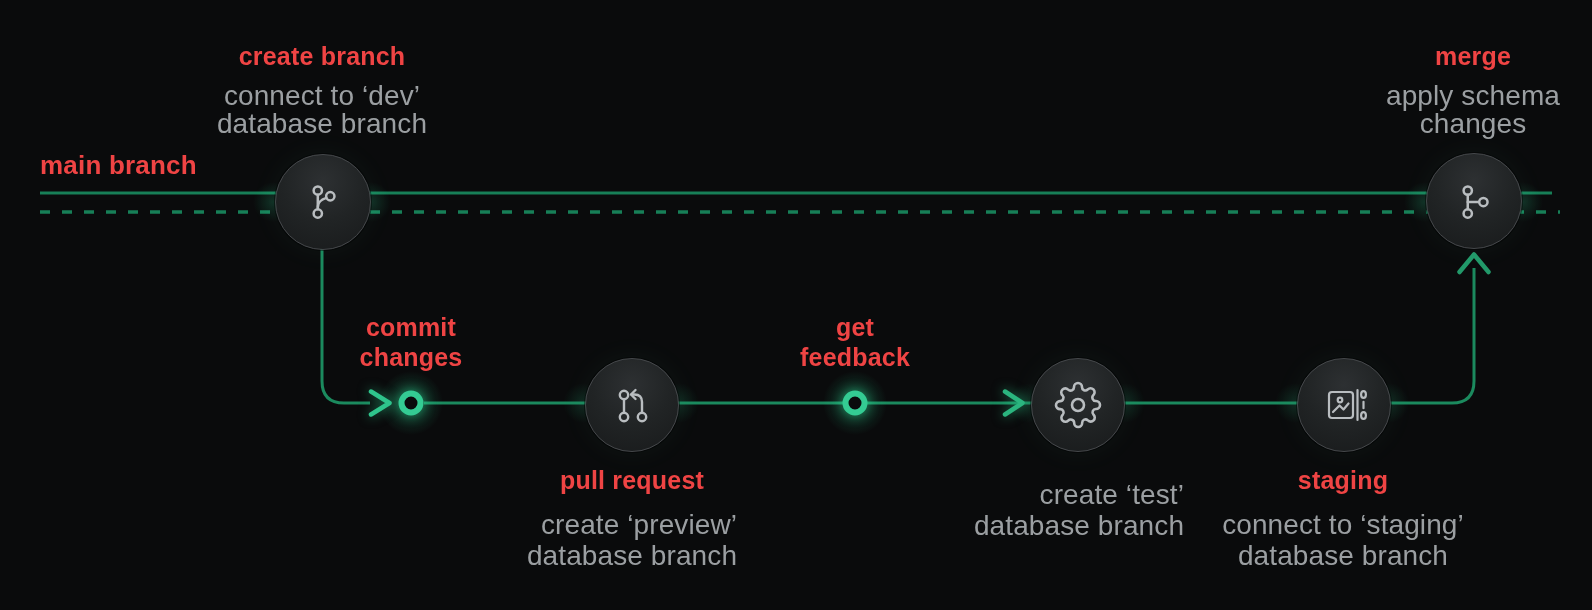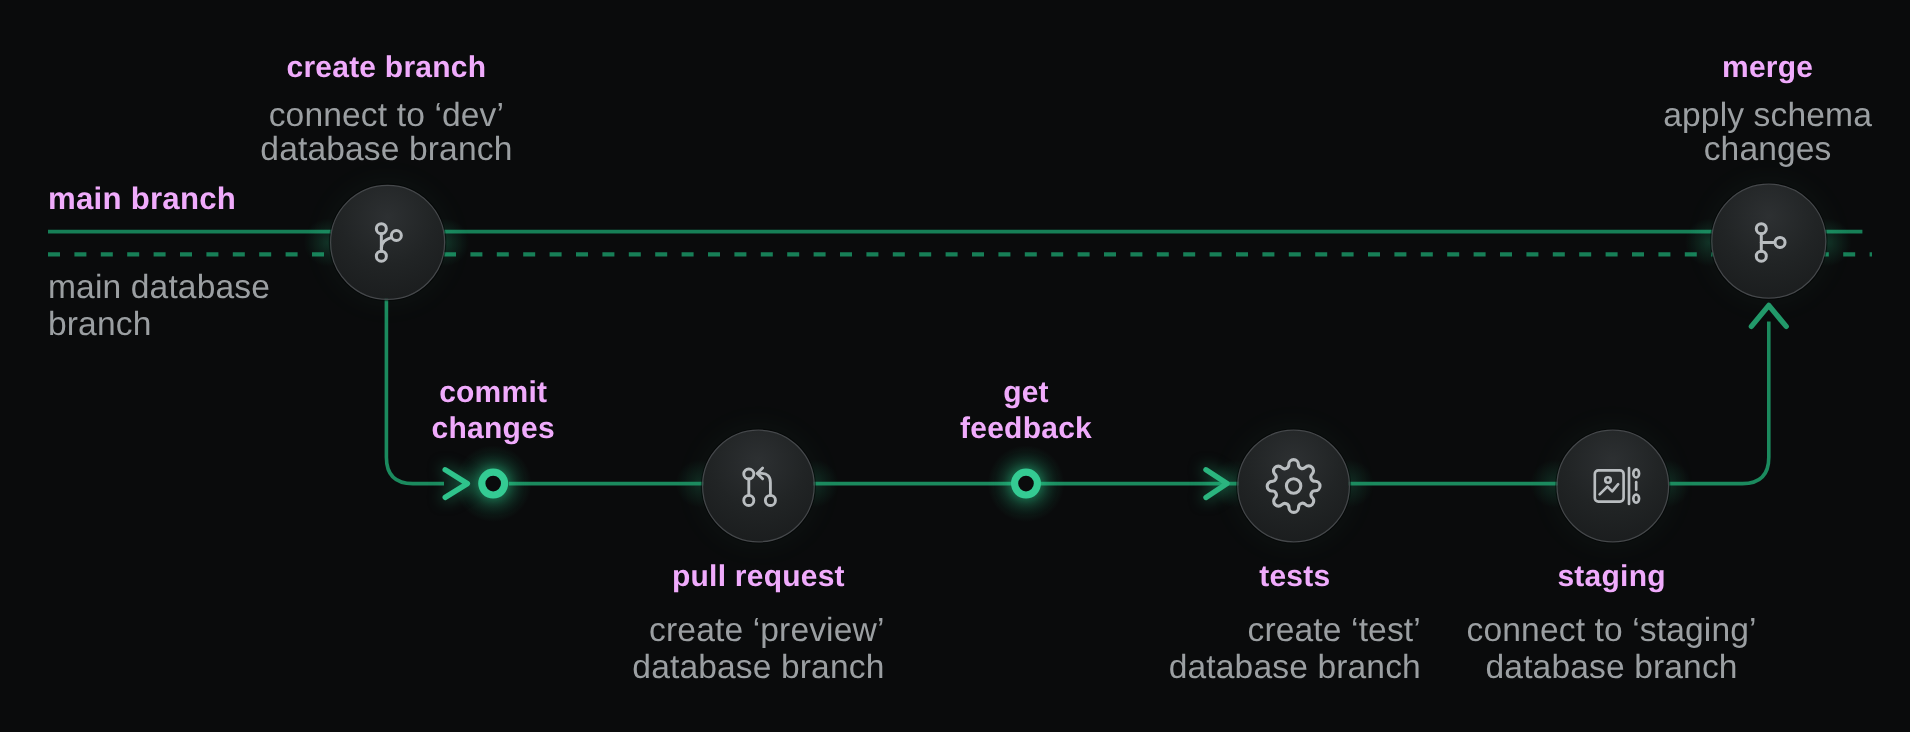--- a/index.html
+++ b/index.html
@@ -16,21 +16,21 @@
     border-radius:50%;
     background:radial-gradient(circle at 50% 28%, #2d3032 0%, #212425 48%, #181a1b 100%);
     border:1px solid #45484b;
     box-shadow:0 0 0 1px rgba(0,0,0,.45), 0 0 30px rgba(140,255,205,.05);
     display:flex;align-items:center;justify-content:center;
   }
   .node svg{display:block;}
   .label{position:absolute;z-index:4;text-align:center;transform:translateX(-50%);}
   .label.left{text-align:left;transform:none;}
   .heading{
-    color:#f0abfc;font-size:25px;font-weight:700;line-height:30px;white-space:nowrap;letter-spacing:.2px;
+    color:#ef4444;font-size:25px;font-weight:700;line-height:30px;white-space:nowrap;letter-spacing:.2px;
   }
   .heading.big{font-size:26px;}
   .sub{
     color:#9b9fa2;font-size:28px;font-weight:400;line-height:28px;white-space:nowrap;letter-spacing:.1px;
   }
   .gap-top{margin-top:11px;}
   .gap-bottom-step{margin-top:14px;text-align:right;}
   .sub.lh31{line-height:31px;}
   .glowel{filter:drop-shadow(0 0 6px rgba(46,229,157,.55));}
 </style>
@@ -124,24 +124,20 @@
       <circle cx="33" cy="25" r="4"></circle>
       <line x1="18" y1="18" x2="18" y2="32"></line>
       <path d="M18 25 H28.5"></path>
     </svg>
   </div>
 
   <div class="label left" style="left:40px;top:150px;text-align:right;">
     <div class="heading big">main branch</div>
   </div>
 
-  <div class="label left" style="left:40px;top:223px;">
-    <div class="sub lh31">main database</div>
-    <div class="sub lh31">branch</div>
-  </div>
 
   <div class="label" style="left:322px;top:41px;">
     <div class="heading">create branch</div>
     <div class="sub gap-top">connect to ‘dev’</div>
     <div class="sub">database branch</div>
   </div>
 
   <div class="label" style="left:411px;top:312px;">
     <div class="heading">commit</div>
     <div class="heading">changes</div>
@@ -152,21 +148,20 @@
     <div class="sub gap-bottom-step lh31">create ‘preview’</div>
     <div class="sub lh31">database branch</div>
   </div>
 
   <div class="label" style="left:855px;top:312px;text-align:center;">
     <div class="heading">get</div>
     <div class="heading">feedback</div>
   </div>
 
   <div class="label" style="left:1079px;top:465px;">
-    <div class="heading">tests</div>
     <div class="sub gap-bottom-step lh31">create ‘test’</div>
     <div class="sub lh31">database branch</div>
   </div>
 
   <div class="label" style="left:1343px;top:465px;">
     <div class="heading">staging</div>
     <div class="sub gap-bottom-step lh31">connect to ‘staging’</div>
     <div class="sub lh31">database branch</div>
   </div>
 

